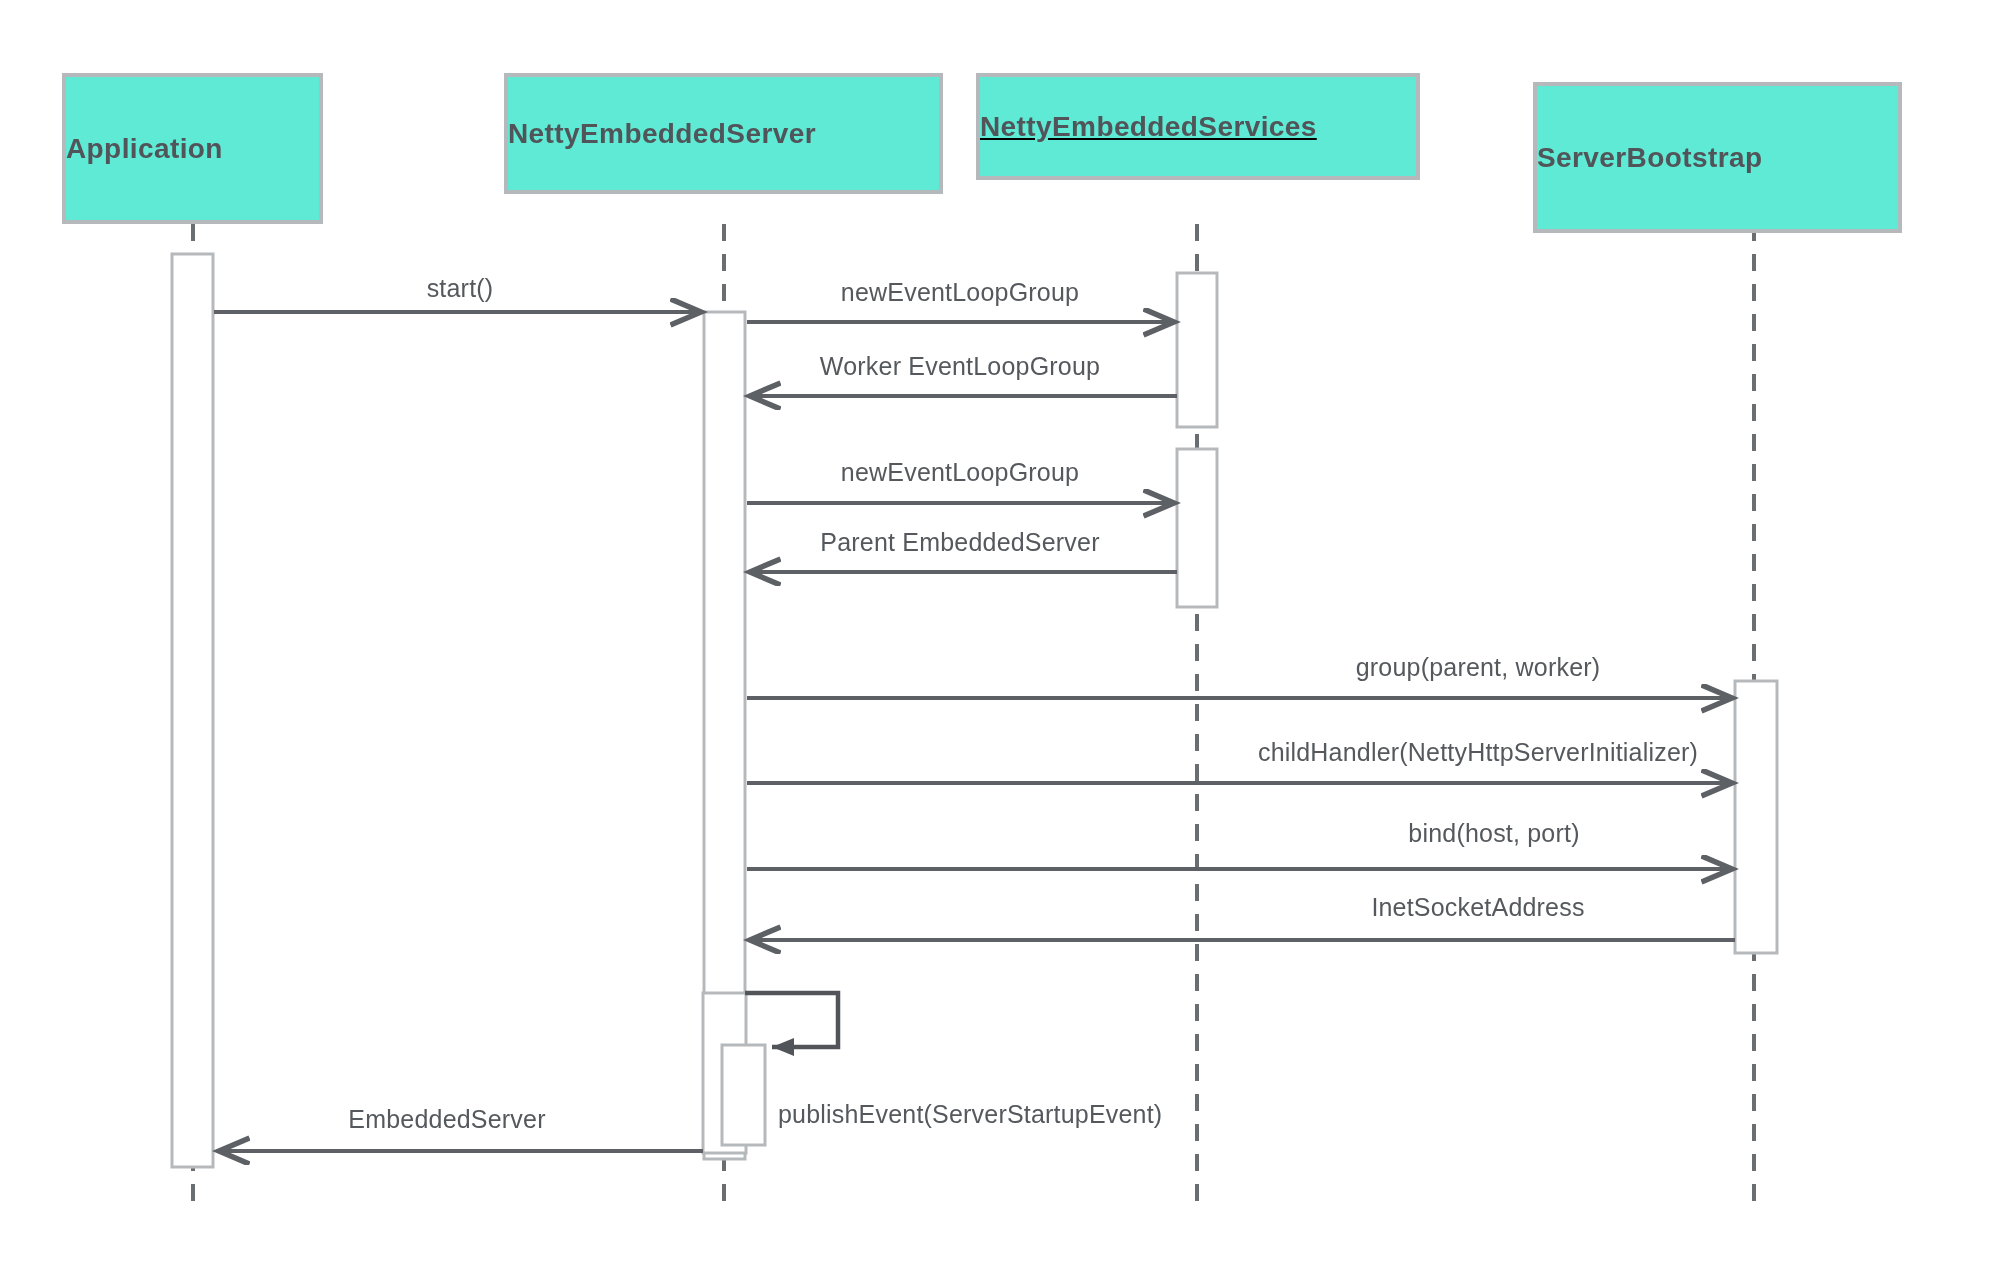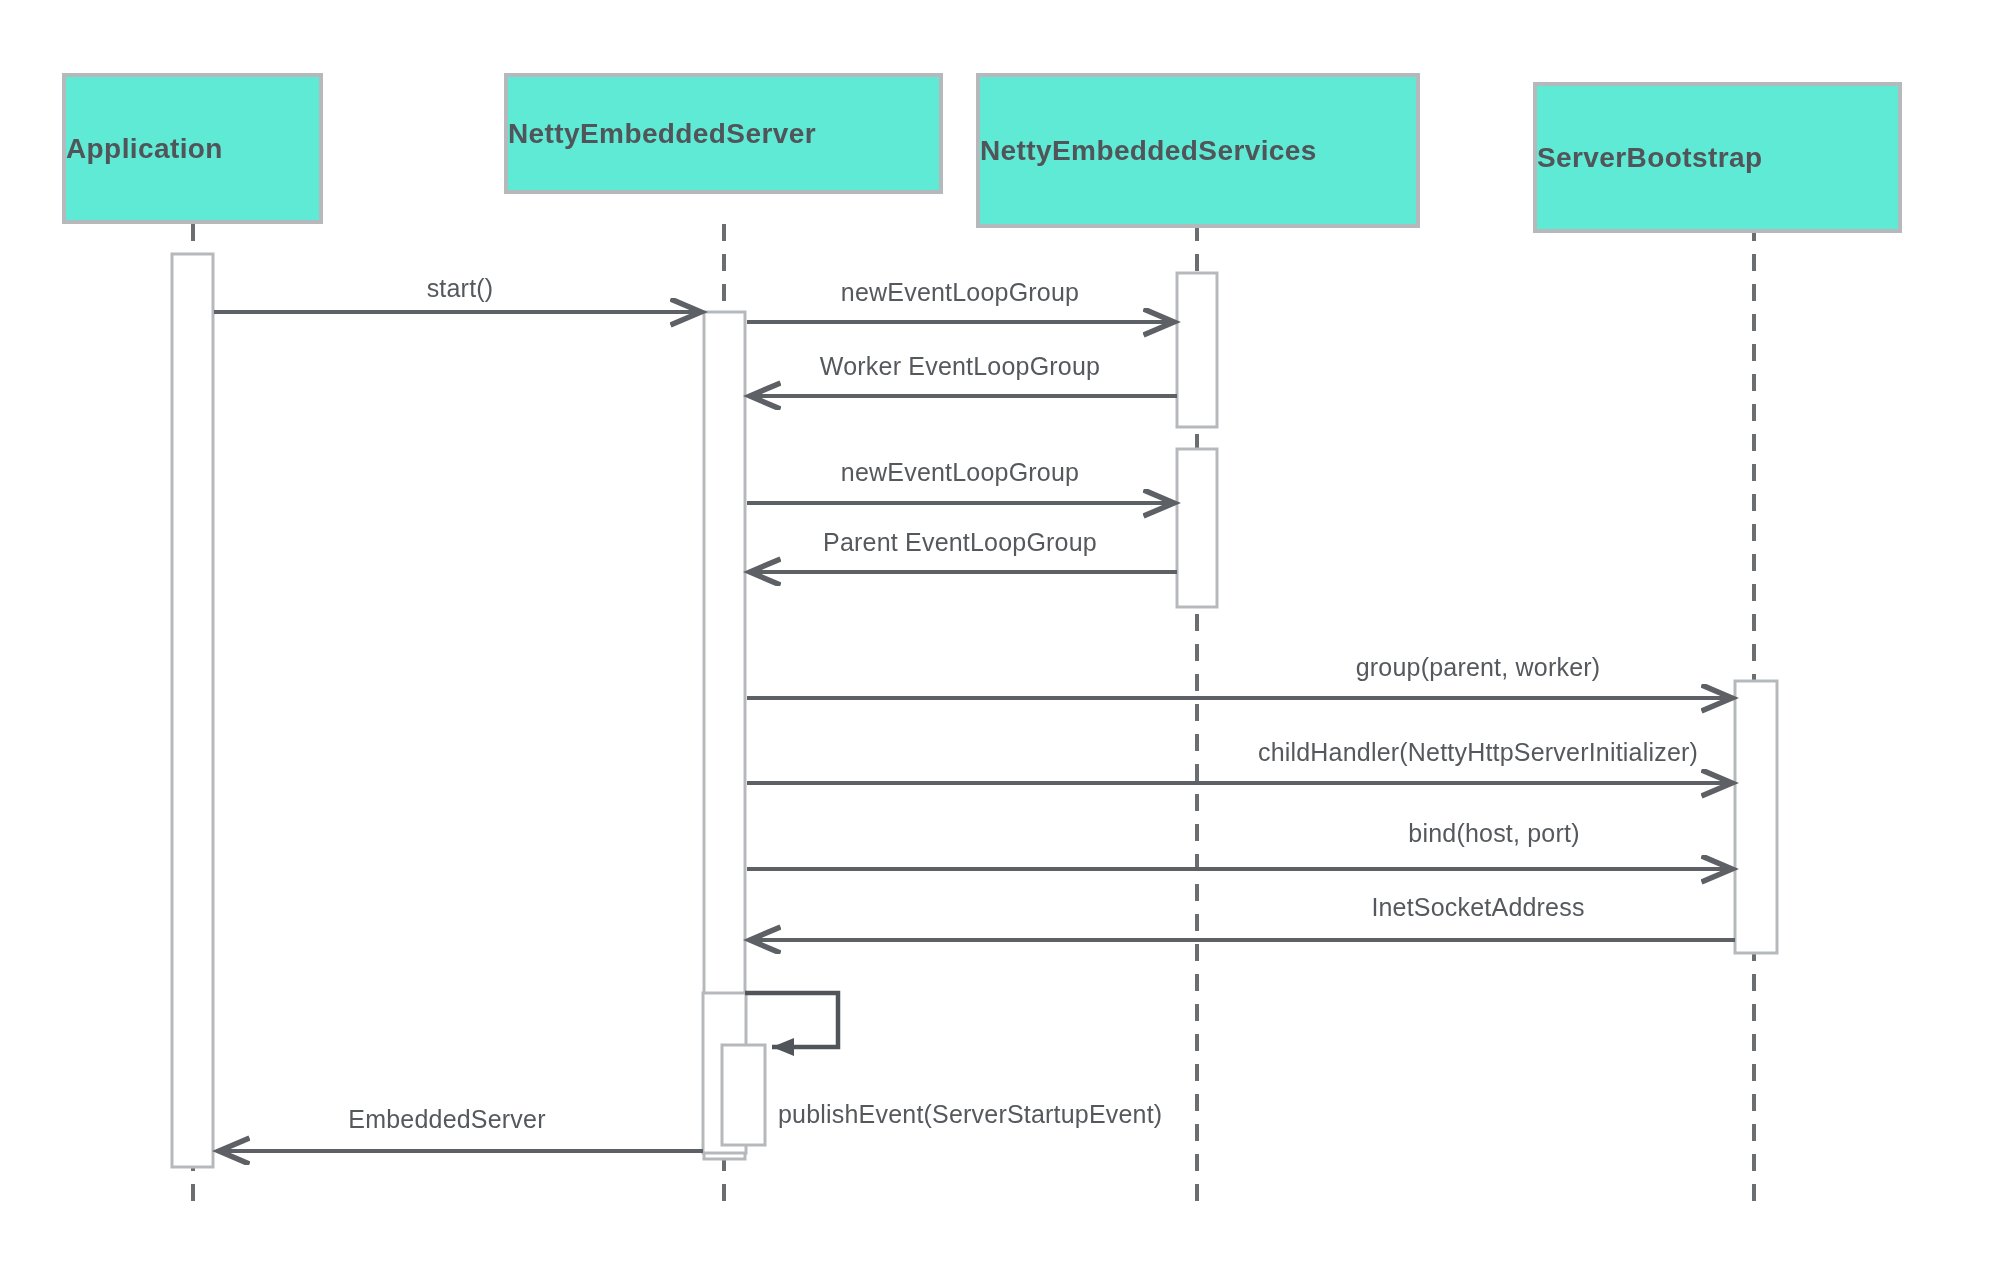--- a/index.html
+++ b/index.html
@@ -73,30 +73,30 @@
       <line x1="1735" y1="940" x2="750" y2="940" stroke="#5d6165" stroke-width="4" marker-end="url(#head-vee)"></line>
       <line x1="703" y1="1151" x2="219" y2="1151" stroke="#5d6165" stroke-width="4" marker-end="url(#head-vee)"></line>
       <path d="M745,993 L838,993 L838,1047 L772,1047" fill="none" stroke="#515458" stroke-width="4.5" marker-end="url(#head-tri)"></path>
     </svg>
     <div class="participant-box" style="left: 62px; top: 73px; width: 261px; height: 151px; border-color: rgb(181, 185, 188);">
       <span class="participant-label" style="color: rgb(81, 84, 88);">Application</span>
     </div>
     <div class="participant-box" style="left: 504px; top: 73px; width: 439px; height: 121px; border-color: rgb(181, 185, 188);">
       <span class="participant-label" style="color: rgb(81, 84, 88);">NettyEmbeddedServer</span>
     </div>
-    <div class="participant-box" style="left: 976px; top: 73px; width: 444px; height: 155px; border-color: rgb(181, 185, 188);">
+    <div class="participant-box" style="left: 976px; top: 73px; width: 444px; height: 107px; border-color: rgb(181, 185, 188); text-decoration: underline;">
       <span class="participant-label" style="color: rgb(81, 84, 88);">NettyEmbeddedServices</span>
     </div>
     <div class="participant-box" style="left: 1533px; top: 82px; width: 369px; height: 151px; border-color: rgb(181, 185, 188);">
       <span class="participant-label" style="color: rgb(81, 84, 88);">ServerBootstrap</span>
     </div>
     <div class="msg-label" style="left: 460px; top: 288px; color: rgb(85, 89, 93);">start()</div>
     <div class="msg-label" style="left: 960px; top: 292px; color: rgb(85, 89, 93);">newEventLoopGroup</div>
     <div class="msg-label" style="left: 960px; top: 366px; color: rgb(85, 89, 93);">Worker EventLoopGroup</div>
     <div class="msg-label" style="left: 960px; top: 472px; color: rgb(85, 89, 93);">newEventLoopGroup</div>
-    <div class="msg-label" style="left: 960px; top: 542px; color: rgb(85, 89, 93);">Parent EventLoopGroup</div>
+    <div class="msg-label" style="left: 960px; top: 542px; color: rgb(85, 89, 93);">Parent EmbeddedServer</div>
     <div class="msg-label" style="left: 1478px; top: 667px; color: rgb(85, 89, 93);">group(parent, worker)</div>
     <div class="msg-label" style="left: 1478px; top: 752px; color: rgb(85, 89, 93);">childHandler(NettyHttpServerInitializer)</div>
     <div class="msg-label" style="left: 1478px; top: 833px; color: rgb(85, 89, 93); margin-left: 16px;">bind(host, port)</div>
     <div class="msg-label" style="left: 1478px; top: 907px; color: rgb(85, 89, 93);">InetSocketAddress</div>
     <div class="msg-label" style="left: 447px; top: 1119px; color: rgb(85, 89, 93);">EmbeddedServer</div>
     <div class="msg-label left-align" style="left: 778px; top: 1114px; color: rgb(85, 89, 93);">publishEvent(ServerStartupEvent)</div>
   </div>
 
 </body></html>

